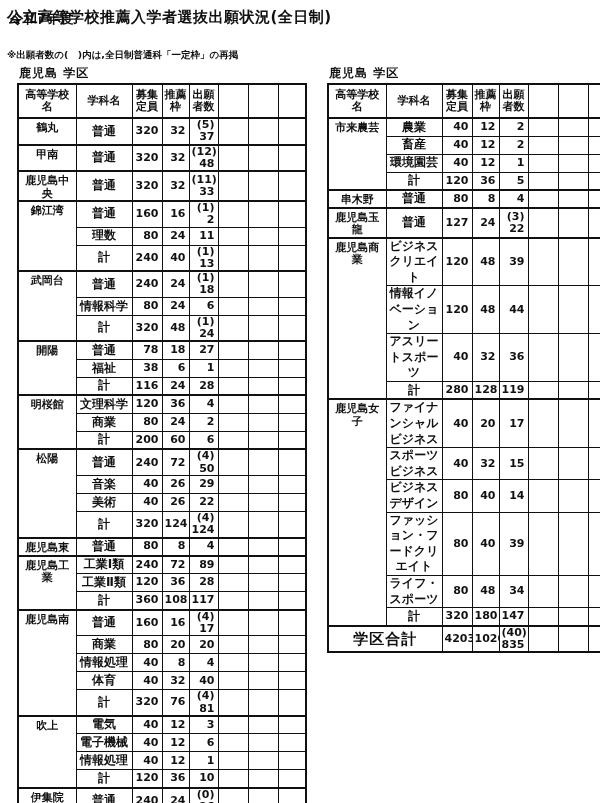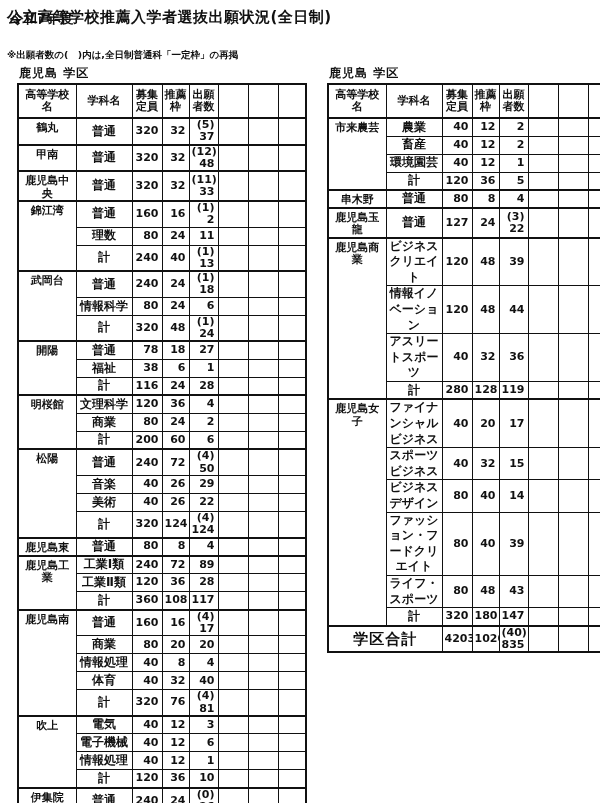--- a/index.html
+++ b/index.html
@@ -553,21 +553,21 @@
               <td class="num">40</td>
               <td class="num">39</td>
               <td class="blank"></td>
               <td class="blank"></td>
               <td class="blank"></td>
             </tr>
             <tr>
               <td class="dept long">ライフ・スポーツ</td>
               <td class="num">80</td>
               <td class="num">48</td>
-              <td class="num">43</td>
+              <td class="num">34</td>
               <td class="blank"></td>
               <td class="blank"></td>
               <td class="blank"></td>
             </tr>
             <tr>
               <td class="dept">計</td>
               <td class="num">320</td>
               <td class="num">180</td>
               <td class="num">147</td>
               <td class="blank"></td>

